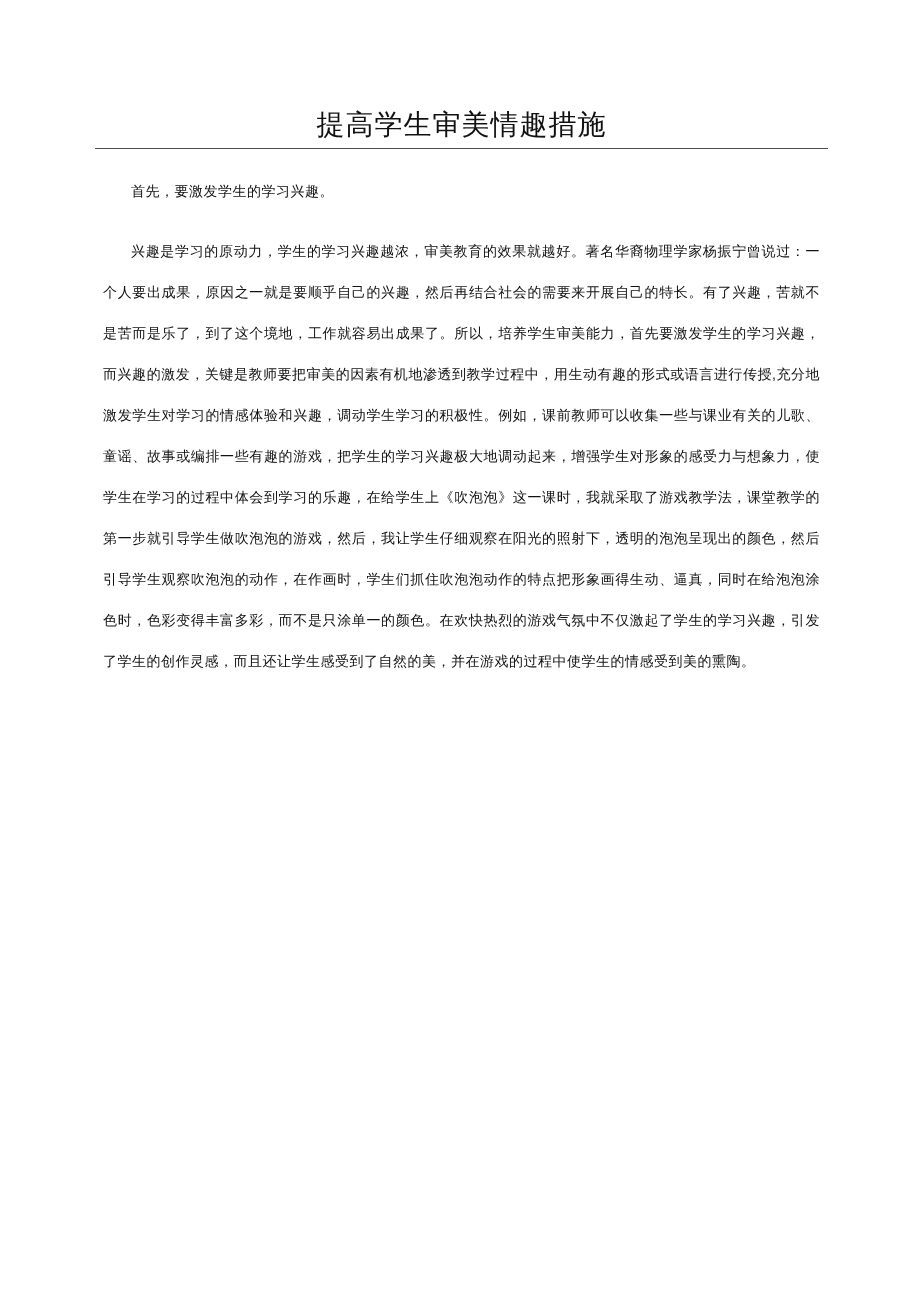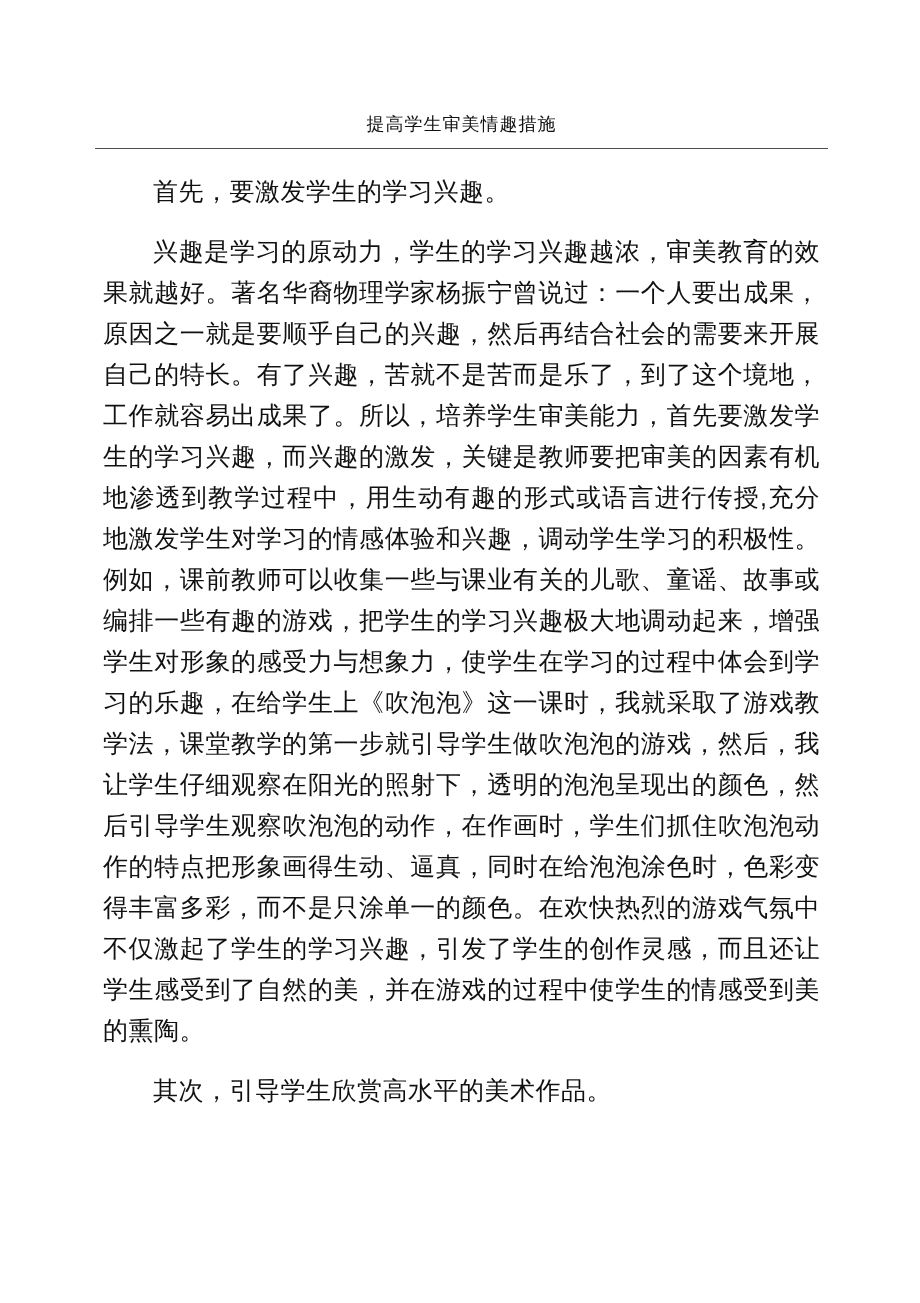--- a/index.html
+++ b/index.html
@@ -14,46 +14,45 @@
     background: #ffffff;
     box-sizing: border-box;
     padding: 108px 100px 0 103px;
     font-family: "Liberation Sans", "DejaVu Sans", sans-serif;
     color: #111111;
     overflow: hidden;
   }
   .doc-title {
     margin: 0 -8px 9px -8px;
     padding: 0 0 7px 0;
-    font-size: 18px;
+    font-size: 28px;
     line-height: 33px;
     font-weight: normal;
     text-align: center;
     letter-spacing: 1px;
     color: #111111;
     border-bottom: 1px solid #4d4d4d;
   }
   .doc-body p {
     margin: 0 0 19px 0;
-    font-size: 25px;
+    font-size: 14px;
     line-height: 41px;
     text-align: justify;
     text-justify: inter-ideograph;
     text-indent: 2em;
     letter-spacing: 0.5px;
     color: #111111;
   }
   .doc-body p.first {
     margin-top: 22px;
   }
 </style>
 </head>
 <body>
 
 <div class="page">
   <h1 class="doc-title">提高学生审美情趣措施</h1>
 
   <div class="doc-body">
     <p class="first">首先，要激发学生的学习兴趣。</p>
     <p>兴趣是学习的原动力，学生的学习兴趣越浓，审美教育的效果就越好。著名华裔物理学家杨振宁曾说过：一个人要出成果，原因之一就是要顺乎自己的兴趣，然后再结合社会的需要来开展自己的特长。有了兴趣，苦就不是苦而是乐了，到了这个境地，工作就容易出成果了。所以，培养学生审美能力，首先要激发学生的学习兴趣，而兴趣的激发，关键是教师要把审美的因素有机地渗透到教学过程中，用生动有趣的形式或语言进行传授,充分地激发学生对学习的情感体验和兴趣，调动学生学习的积极性。例如，课前教师可以收集一些与课业有关的儿歌、童谣、故事或编排一些有趣的游戏，把学生的学习兴趣极大地调动起来，增强学生对形象的感受力与想象力，使学生在学习的过程中体会到学习的乐趣，在给学生上《吹泡泡》这一课时，我就采取了游戏教学法，课堂教学的第一步就引导学生做吹泡泡的游戏，然后，我让学生仔细观察在阳光的照射下，透明的泡泡呈现出的颜色，然后引导学生观察吹泡泡的动作，在作画时，学生们抓住吹泡泡动作的特点把形象画得生动、逼真，同时在给泡泡涂色时，色彩变得丰富多彩，而不是只涂单一的颜色。在欢快热烈的游戏气氛中不仅激起了学生的学习兴趣，引发了学生的创作灵感，而且还让学生感受到了自然的美，并在游戏的过程中使学生的情感受到美的熏陶。</p>
-    <p>其次，引导学生欣赏高水平的美术作品。</p>
   </div>
 </div>
 
 </body></html>

